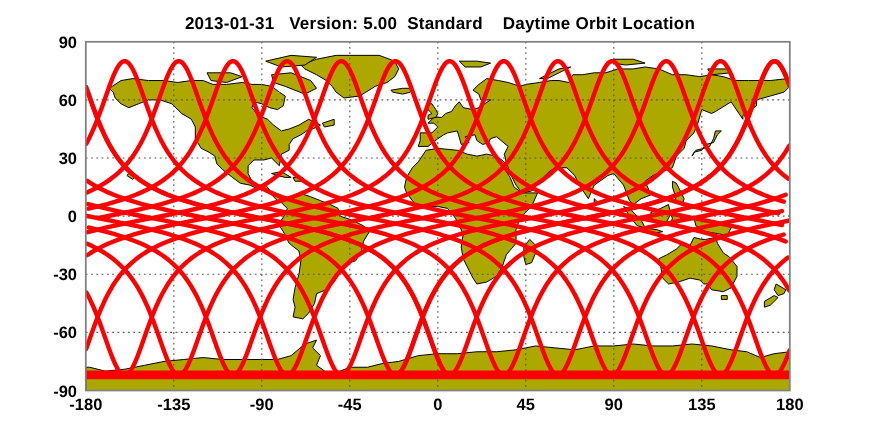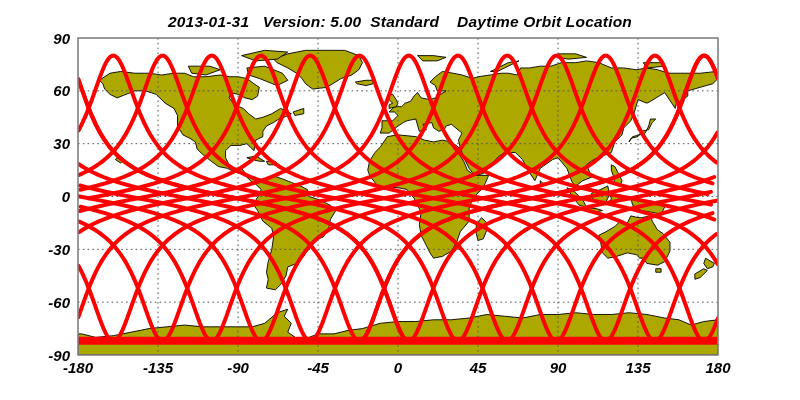--- a/index.html
+++ b/index.html
@@ -11,21 +11,20 @@
     width: 800px;
     height: 400px;
     overflow: hidden;
     font-family: "Liberation Sans", sans-serif;
   }
   #page {
     position: relative;
     width: 691px;
     height: 400px;
     background: #ffffff;
-    font-style: italic;
   }
   #title {
     position: absolute;
     top: 13px;
     left: 0;
     width: 800px;
     text-align: center;
     font-family: "Liberation Sans", sans-serif;
     font-size: 15.5px;
     font-weight: bold;

